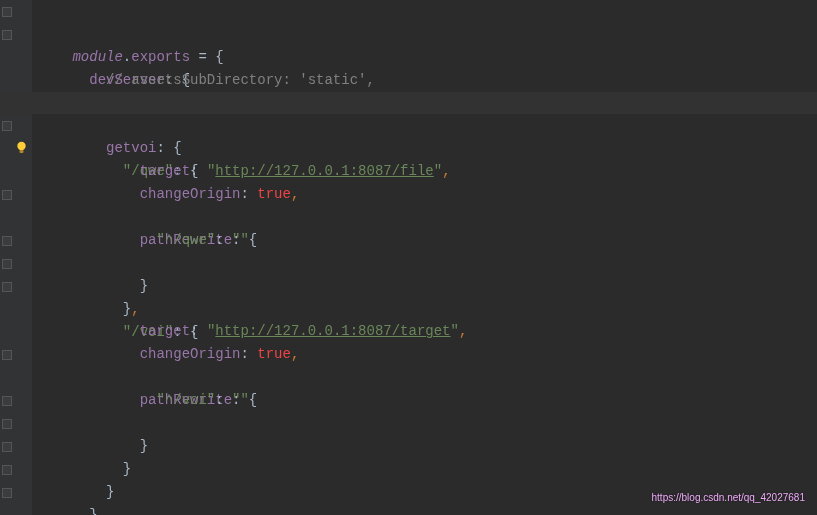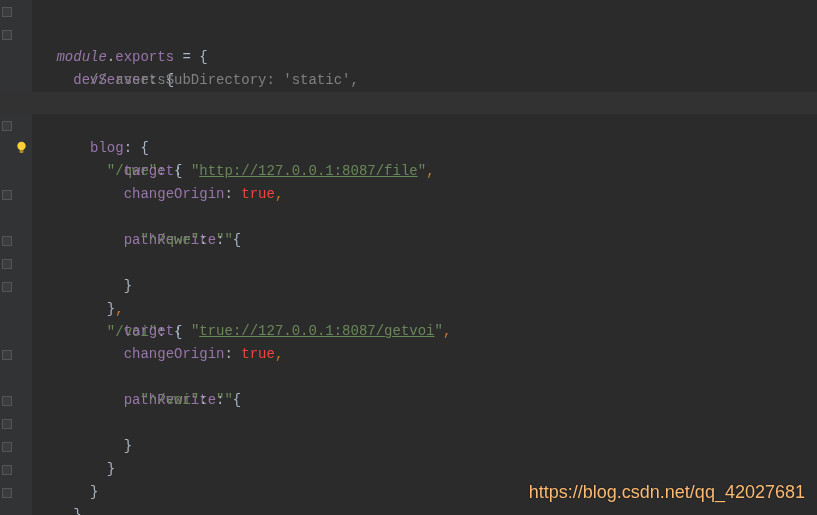--- a/index.html
+++ b/index.html
@@ -30,21 +30,21 @@
     position: absolute;
     left: 0;
     top: 0;
     width: 817px;
   }
   .line {
     height: 22.9px;
     line-height: 22.9px;
     white-space: pre;
     position: relative;
-    padding-left: 6px;
+    padding-left: 22px;
   }
   .line.highlighted {
     background: #323232;
   }
   .fold-square {
     position: absolute;
     left: 2px;
     width: 8px;
     height: 8px;
     border: 1px solid #555;
@@ -65,23 +65,23 @@
   .tk-comment { color: #808080; }
   .tk-bool { color: #ef4444; }
   .tk-comma-orange { color: #cc7832; }
   .tk-link { color: #6a8759; text-decoration: underline; text-align: right; }
   .tk-ikey { color: #9876aa; font-style: italic; }
 
   .watermark {
     position: absolute;
     right: 12px;
     bottom: 12px;
-    color: #fdba74;
+    color: #f0abfc;
     font-family: Arial, sans-serif;
-    font-size: 18px;
+    font-size: 10px;
     text-shadow: 0 0 2px rgba(0,0,0,.6);
   }
 </style>
 </head>
 <body>
 
 <div class="editor">
   <div class="gutter"></div>
   <div class="code-area">
 
@@ -103,21 +103,21 @@
       <span class="tk-plain">    </span><span class="tk-comment">// assetsPublicPath: '/',</span>
     </div>
 
     <div class="line highlighted">
       <span class="bulb">
         <svg width="15" height="15" viewBox="0 0 15 15">
           <circle cx="7.5" cy="6" r="4.2" fill="#ffcf3a"></circle>
           <rect x="5.5" y="10" width="4" height="3" rx="1" fill="#b0882a"></rect>
         </svg>
       </span>
-      <span class="tk-plain">    </span><span class="tk-prop">blog</span><span class="tk-plain">: {</span>
+      <span class="tk-plain">    </span><span class="tk-prop">getvoi</span><span class="tk-plain">: {</span>
     </div>
 
     <div class="line">
       <span class="fold-square"></span>
       <span class="tk-plain">      </span><span class="tk-string">"/qwe"</span><span class="tk-plain">: {</span>
     </div>
 
     <div class="line">
       <span class="tk-plain">        </span><span class="tk-prop">target</span><span class="tk-plain">: </span><span class="tk-string">"</span><span class="tk-link">http://127.0.0.1:8087/file</span><span class="tk-string">"</span><span class="tk-comma-orange">,</span>
     </div>
@@ -144,21 +144,21 @@
       <span class="fold-square"></span>
       <span class="tk-plain">      </span><span class="tk-plain">}</span><span class="tk-comma-orange">,</span>
     </div>
 
     <div class="line">
       <span class="fold-square"></span>
       <span class="tk-plain">      </span><span class="tk-string">"/voi"</span><span class="tk-plain">: {</span>
     </div>
 
     <div class="line">
-      <span class="tk-plain">        </span><span class="tk-prop">target</span><span class="tk-plain">: </span><span class="tk-string">"</span><span class="tk-link">true://127.0.0.1:8087/getvoi</span><span class="tk-string">"</span><span class="tk-comma-orange">,</span>
+      <span class="tk-plain">        </span><span class="tk-prop">target</span><span class="tk-plain">: </span><span class="tk-string">"</span><span class="tk-link">http://127.0.0.1:8087/target</span><span class="tk-string">"</span><span class="tk-comma-orange">,</span>
     </div>
 
     <div class="line">
       <span class="tk-plain">        </span><span class="tk-prop">changeOrigin</span><span class="tk-plain">: </span><span class="tk-bool">true</span><span class="tk-comma-orange">,</span>
     </div>
 
     <div class="line">
       <span class="fold-square"></span>
       <span class="tk-plain">        </span><span class="tk-prop">pathRewrite</span><span class="tk-plain">: {</span>
     </div>

